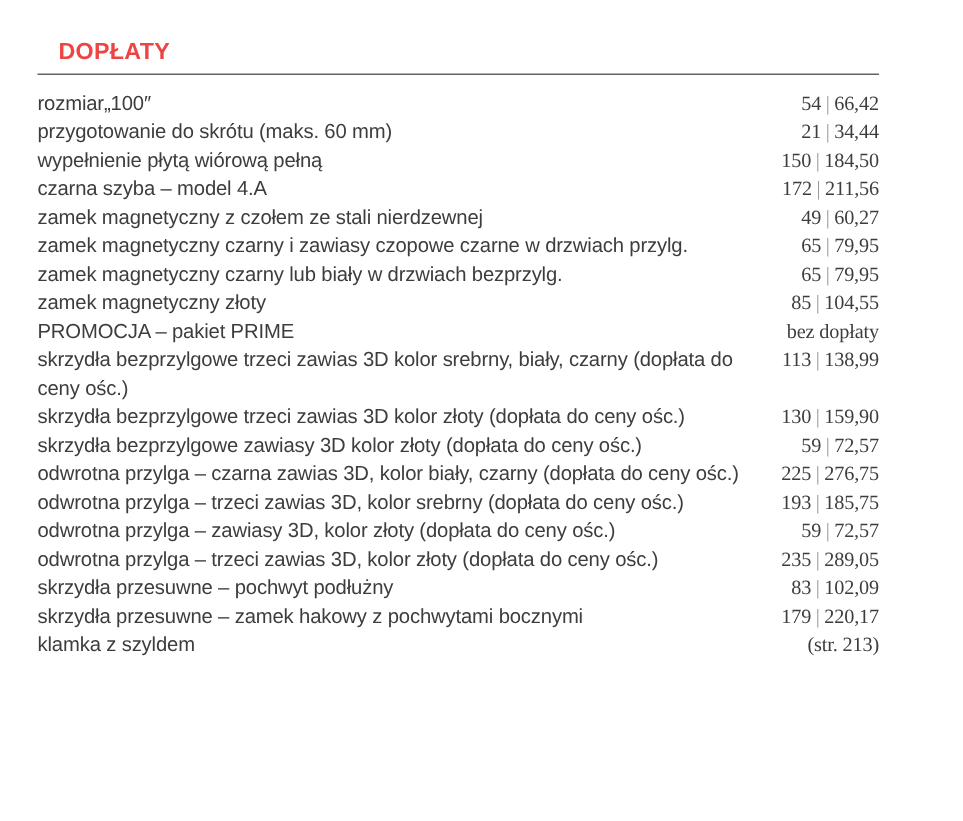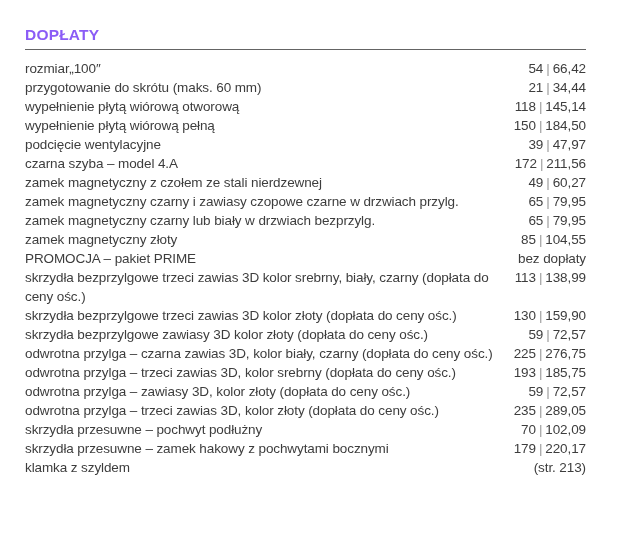--- a/index.html
+++ b/index.html
@@ -18,22 +18,22 @@
     box-sizing: border-box;
     width: 642px;
     height: 547px;
     padding: 26px 56px 0 25px;
     background: #ffffff;
   }
   .page-title {
     font-size: 15.5px;
     font-weight: 700;
     letter-spacing: 0.2px;
-    color: #8b5cf6;
-    margin: 0 0 5px 0;
+    color: #ef4444;
+    margin: 0 0 5px 14px;
   }
   .title-divider {
     border: none;
     border-top: 1.5px solid #646464;
     margin: 0 0 9px 0;
   }
   .rows {
     display: block;
   }
   .row {
@@ -46,20 +46,21 @@
     color: #3d3d3d;
   }
   .label {
     flex: 1 1 auto;
     padding-right: 10px;
   }
   .price {
     flex: 0 0 auto;
     white-space: nowrap;
     text-align: left;
+    font-family: Liberation Serif, serif;
   }
   .sep {
     color: #9a9a9a;
     padding: 0 3px;
   }
 </style>
 </head>
 <body>
 
 <div class="page">
@@ -69,34 +70,26 @@
   <div class="row">
     <span class="label">rozmiar„100″</span>
     <span class="price"><span class="p1">54</span><span class="sep">|</span><span class="p2">66,42</span></span>
   </div>
 
   <div class="row">
     <span class="label">przygotowanie do skrótu (maks. 60 mm)</span>
     <span class="price"><span class="p1">21</span><span class="sep">|</span><span class="p2">34,44</span></span>
   </div>
 
-  <div class="row">
-    <span class="label">wypełnienie płytą wiórową otworową</span>
-    <span class="price"><span class="p1">118</span><span class="sep">|</span><span class="p2">145,14</span></span>
-  </div>
 
   <div class="row">
     <span class="label">wypełnienie płytą wiórową pełną</span>
     <span class="price"><span class="p1">150</span><span class="sep">|</span><span class="p2">184,50</span></span>
   </div>
 
-  <div class="row">
-    <span class="label">podcięcie wentylacyjne</span>
-    <span class="price"><span class="p1">39</span><span class="sep">|</span><span class="p2">47,97</span></span>
-  </div>
 
   <div class="row">
     <span class="label">czarna szyba – model 4.A</span>
     <span class="price"><span class="p1">172</span><span class="sep">|</span><span class="p2">211,56</span></span>
   </div>
 
 
   <div class="row">
     <span class="label">zamek magnetyczny z czołem ze stali nierdzewnej</span>
     <span class="price"><span class="p1">49</span><span class="sep">|</span><span class="p2">60,27</span></span>
@@ -153,21 +146,21 @@
     <span class="price"><span class="p1">59</span><span class="sep">|</span><span class="p2">72,57</span></span>
   </div>
 
   <div class="row">
     <span class="label">odwrotna przylga – trzeci zawias 3D, kolor złoty  (dopłata do ceny ośc.)</span>
     <span class="price"><span class="p1">235</span><span class="sep">|</span><span class="p2">289,05</span></span>
   </div>
 
   <div class="row">
     <span class="label">skrzydła przesuwne – pochwyt podłużny</span>
-    <span class="price"><span class="p1">70</span><span class="sep">|</span><span class="p2">102,09</span></span>
+    <span class="price"><span class="p1">83</span><span class="sep">|</span><span class="p2">102,09</span></span>
   </div>
 
   <div class="row">
     <span class="label">skrzydła przesuwne – zamek hakowy z pochwytami bocznymi</span>
     <span class="price"><span class="p1">179</span><span class="sep">|</span><span class="p2">220,17</span></span>
   </div>
 
   <div class="row">
     <span class="label">klamka z szyldem</span>
     <span class="price"><span>(str. 213)</span></span>

